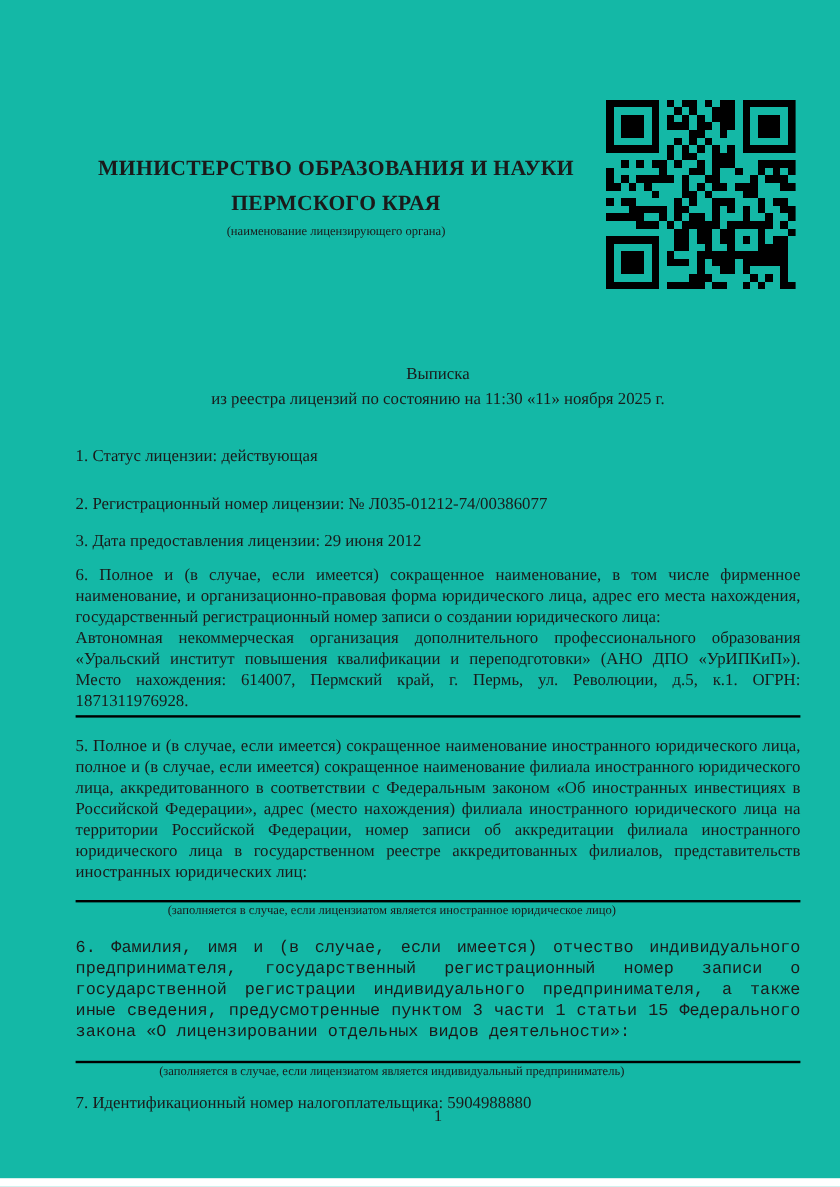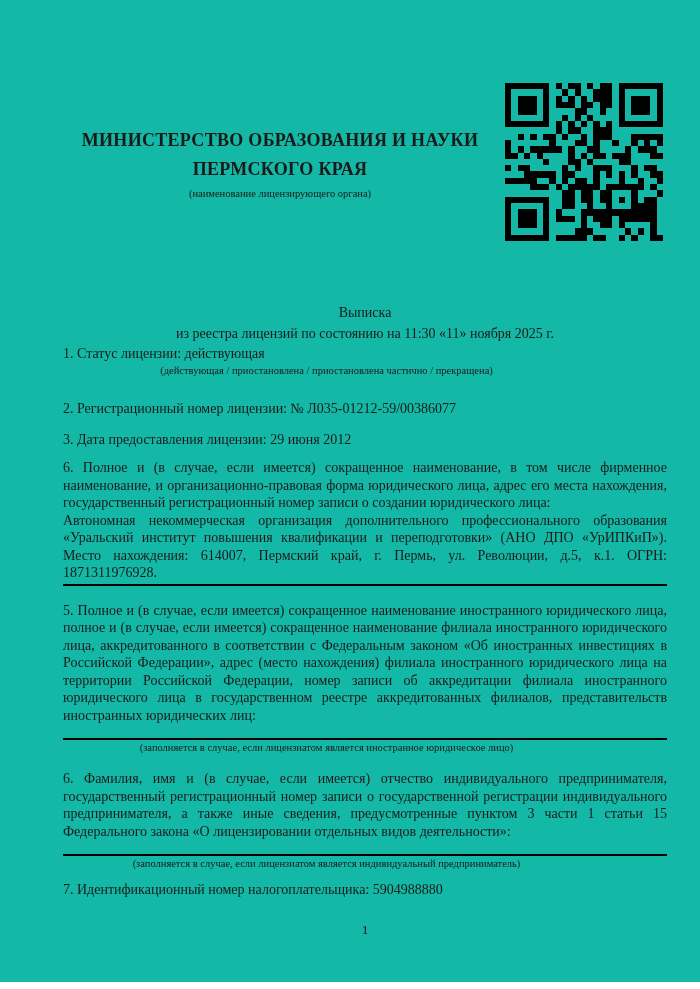--- a/index.html
+++ b/index.html
@@ -70,26 +70,26 @@
     margin-top: 2px;
   }
   .caption {
     width: 527px;
     text-align: center;
     font-size: 10.5px;
     line-height: 14px;
     margin-top: 1px;
   }
   .blank-value { height: 12px; }
-  .mt-item1 { }
+  .mt-item1 { margin-top: 27px; }
   .mt-item2 { margin-top: 21px; }
   .mt-item3 { margin-top: 12px; }
   .mt-item4 { margin-top: 10px; }
   .mt-item5 { margin-top: 16px; }
-  .mt-item6 { margin-top: 15px; }
+  .mt-item6 { margin-top: 15px; font-family: Liberation Mono, monospace; }
   .mt-item7 { margin-top: 9px; }
   .page-number {
     position: absolute;
     left: 63px;
     top: 922px;
     width: 604px;
     text-align: center;
     font-size: 13.5px;
     line-height: 16px;
   }
@@ -113,25 +113,24 @@
 
   <div class="content">
 
     <div class="doc-title">
       <div>Выписка</div>
       <div>из реестра лицензий по состоянию на 11:30 «11» ноября 2025 г.</div>
     </div>
 
     <div>
       <div class="line mt-item1">1. Статус лицензии: действующая</div>
-      <div class="caption">(действующая / приостановлена / приостановлена частично / прекращена)</div>
     </div>
 
     <div>
-      <div class="line mt-item2">2. Регистрационный номер лицензии: № Л035-01212-59/00386077</div>
+      <div class="line mt-item2">2. Регистрационный номер лицензии: № Л035-01212-74/00386077</div>
     </div>
 
     <div>
       <div class="line mt-item3">3. Дата предоставления лицензии: 29 июня 2012</div>
     </div>
 
     <div>
       <div class="para mt-item4">6. Полное и (в случае, если имеется) сокращенное наименование, в том числе фирменное наименование, и организационно-правовая форма юридического лица, адрес его места нахождения, государственный регистрационный номер записи о создании юридического лица:</div>
       <div class="para">Автономная некоммерческая организация дополнительного профессионального образования «Уральский институт повышения квалификации и переподготовки» (АНО ДПО «УрИПКиП»). Место нахождения: 614007, Пермский край, г. Пермь, ул. Революции, д.5, к.1. ОГРН: 1871311976928.</div>
       <div class="rule"></div>

